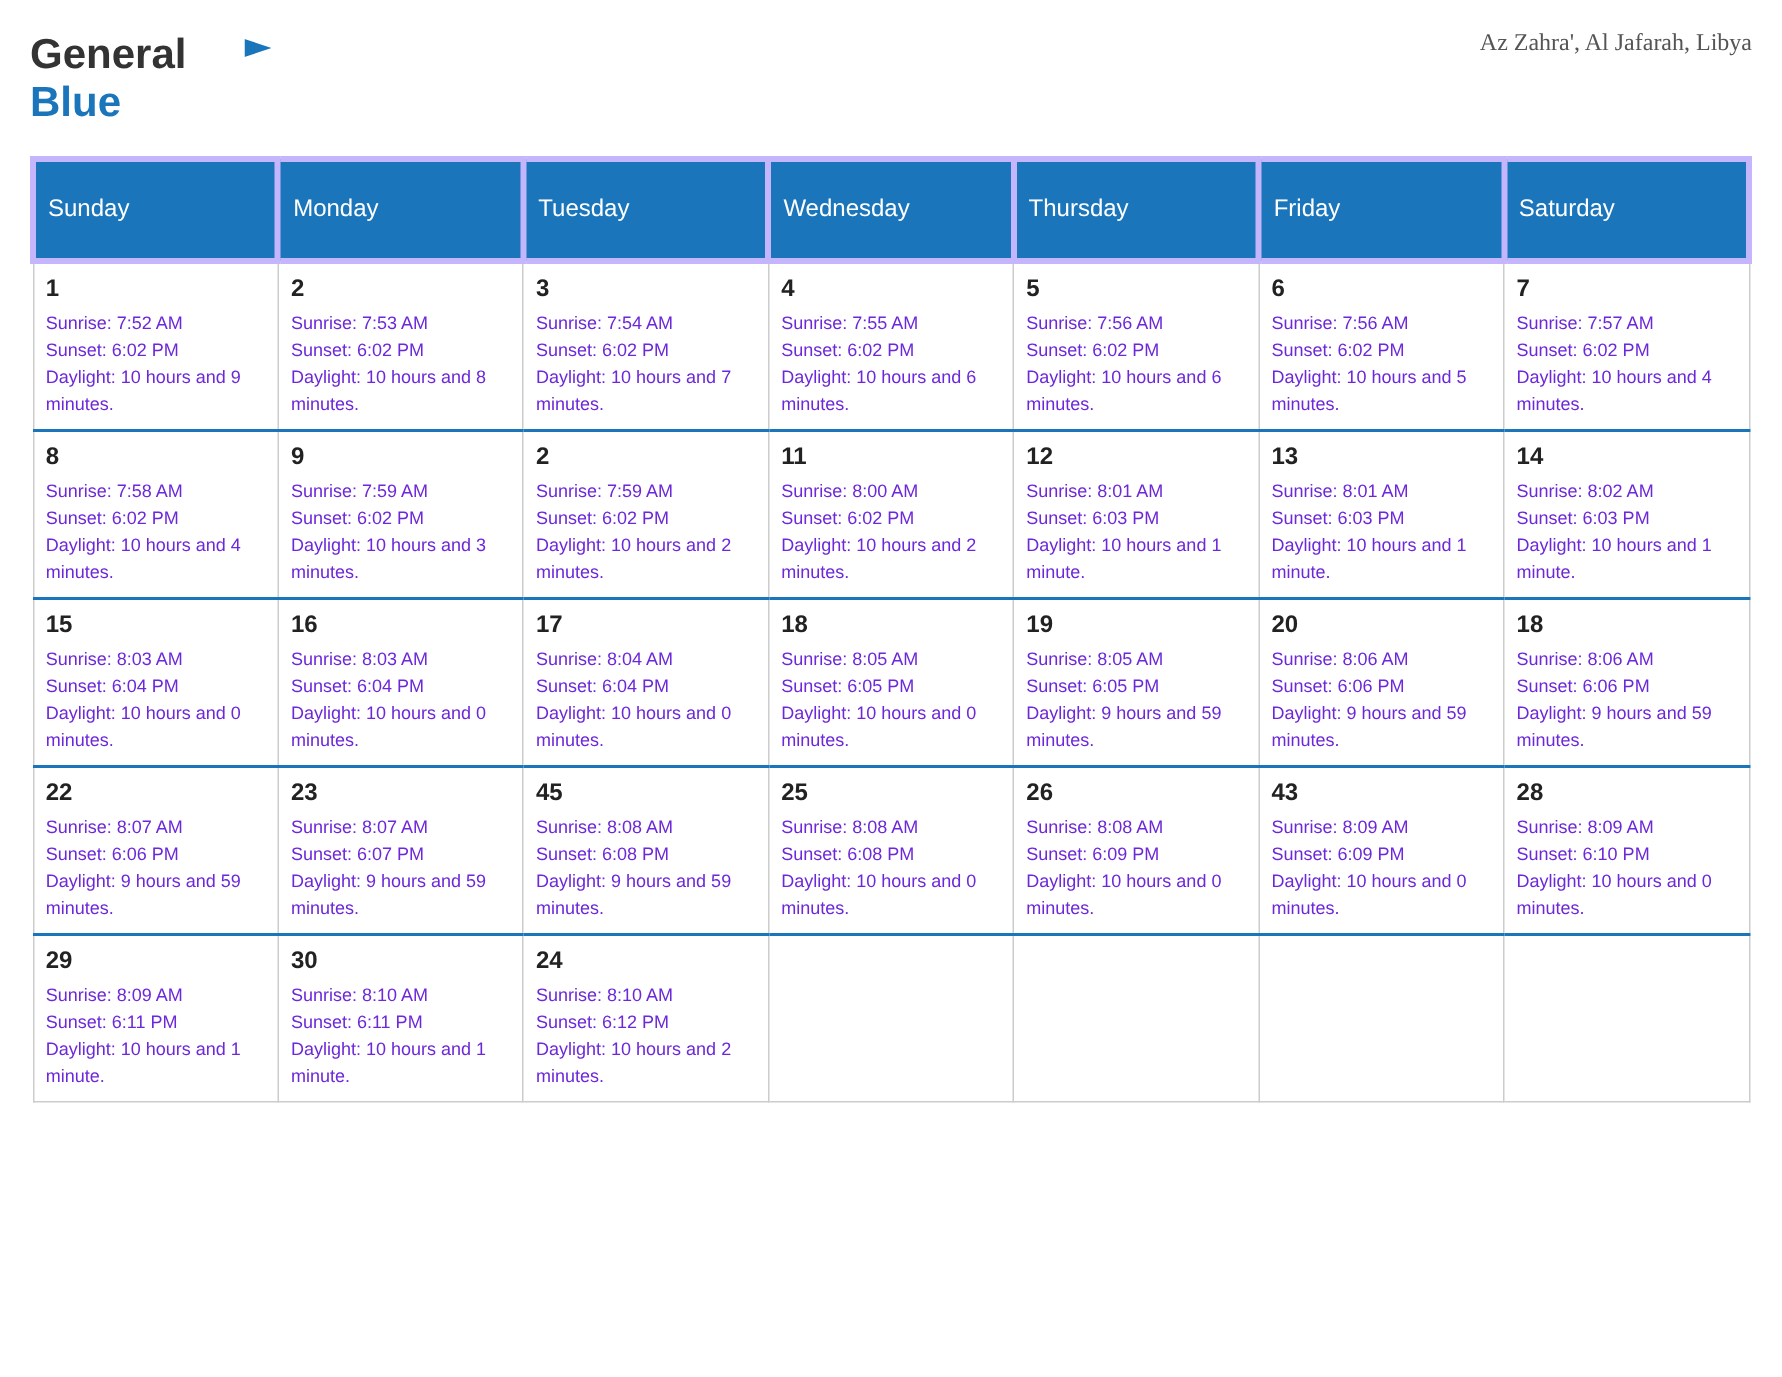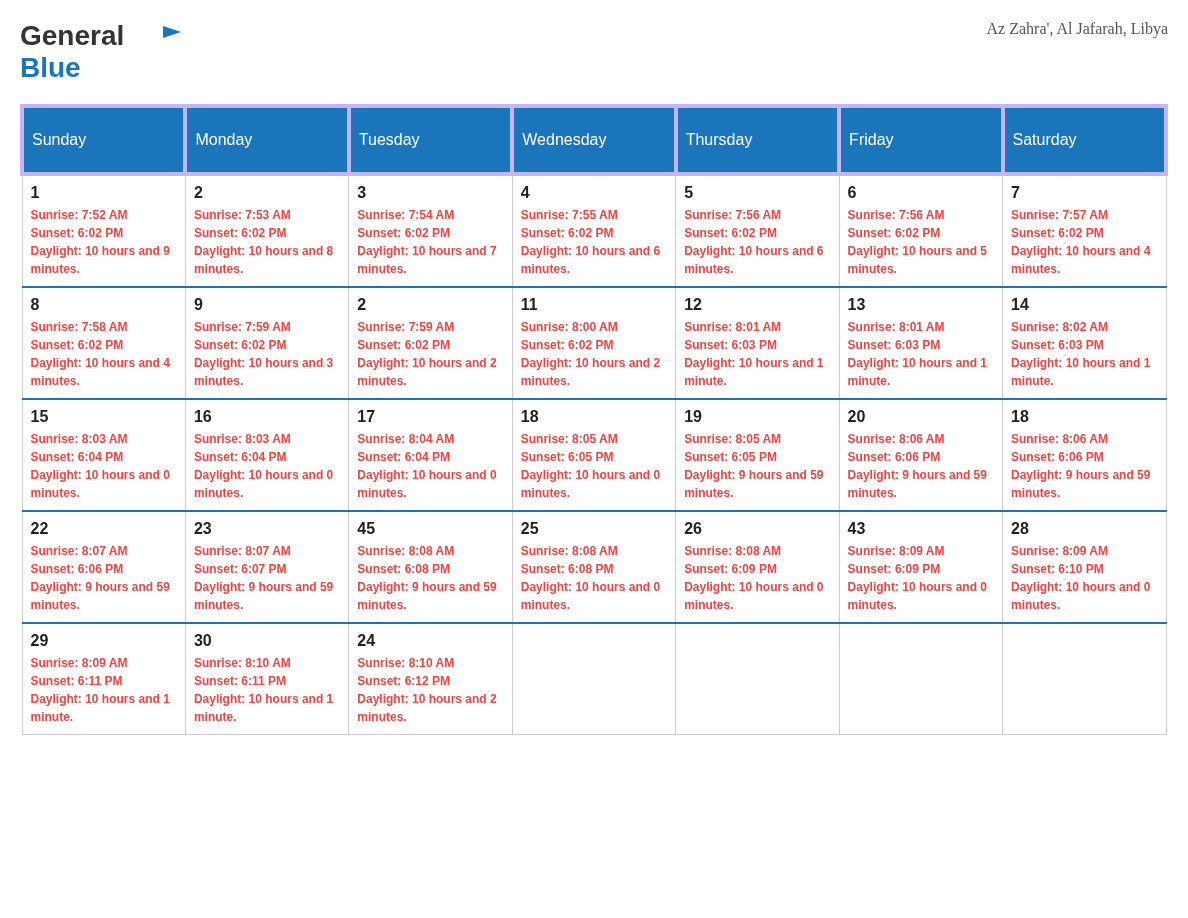--- a/index.html
+++ b/index.html
@@ -74,23 +74,22 @@
       height: 110px;
     }
     .day-number {
       font-size: 16px;
       font-weight: bold;
       color: #222;
       margin-bottom: 4px;
     }
     .day-info {
       font-size: 12px;
-      color: #ef4444;
+      color: #6d28d9;
       line-height: 1.5;
-      font-weight: bold;
     }
     .week-row td {
       border-top: 2px solid #1a75bb;
     }
     .empty-cell {
       background: #fff;
     }
   </style>
 </head>
 <body>

